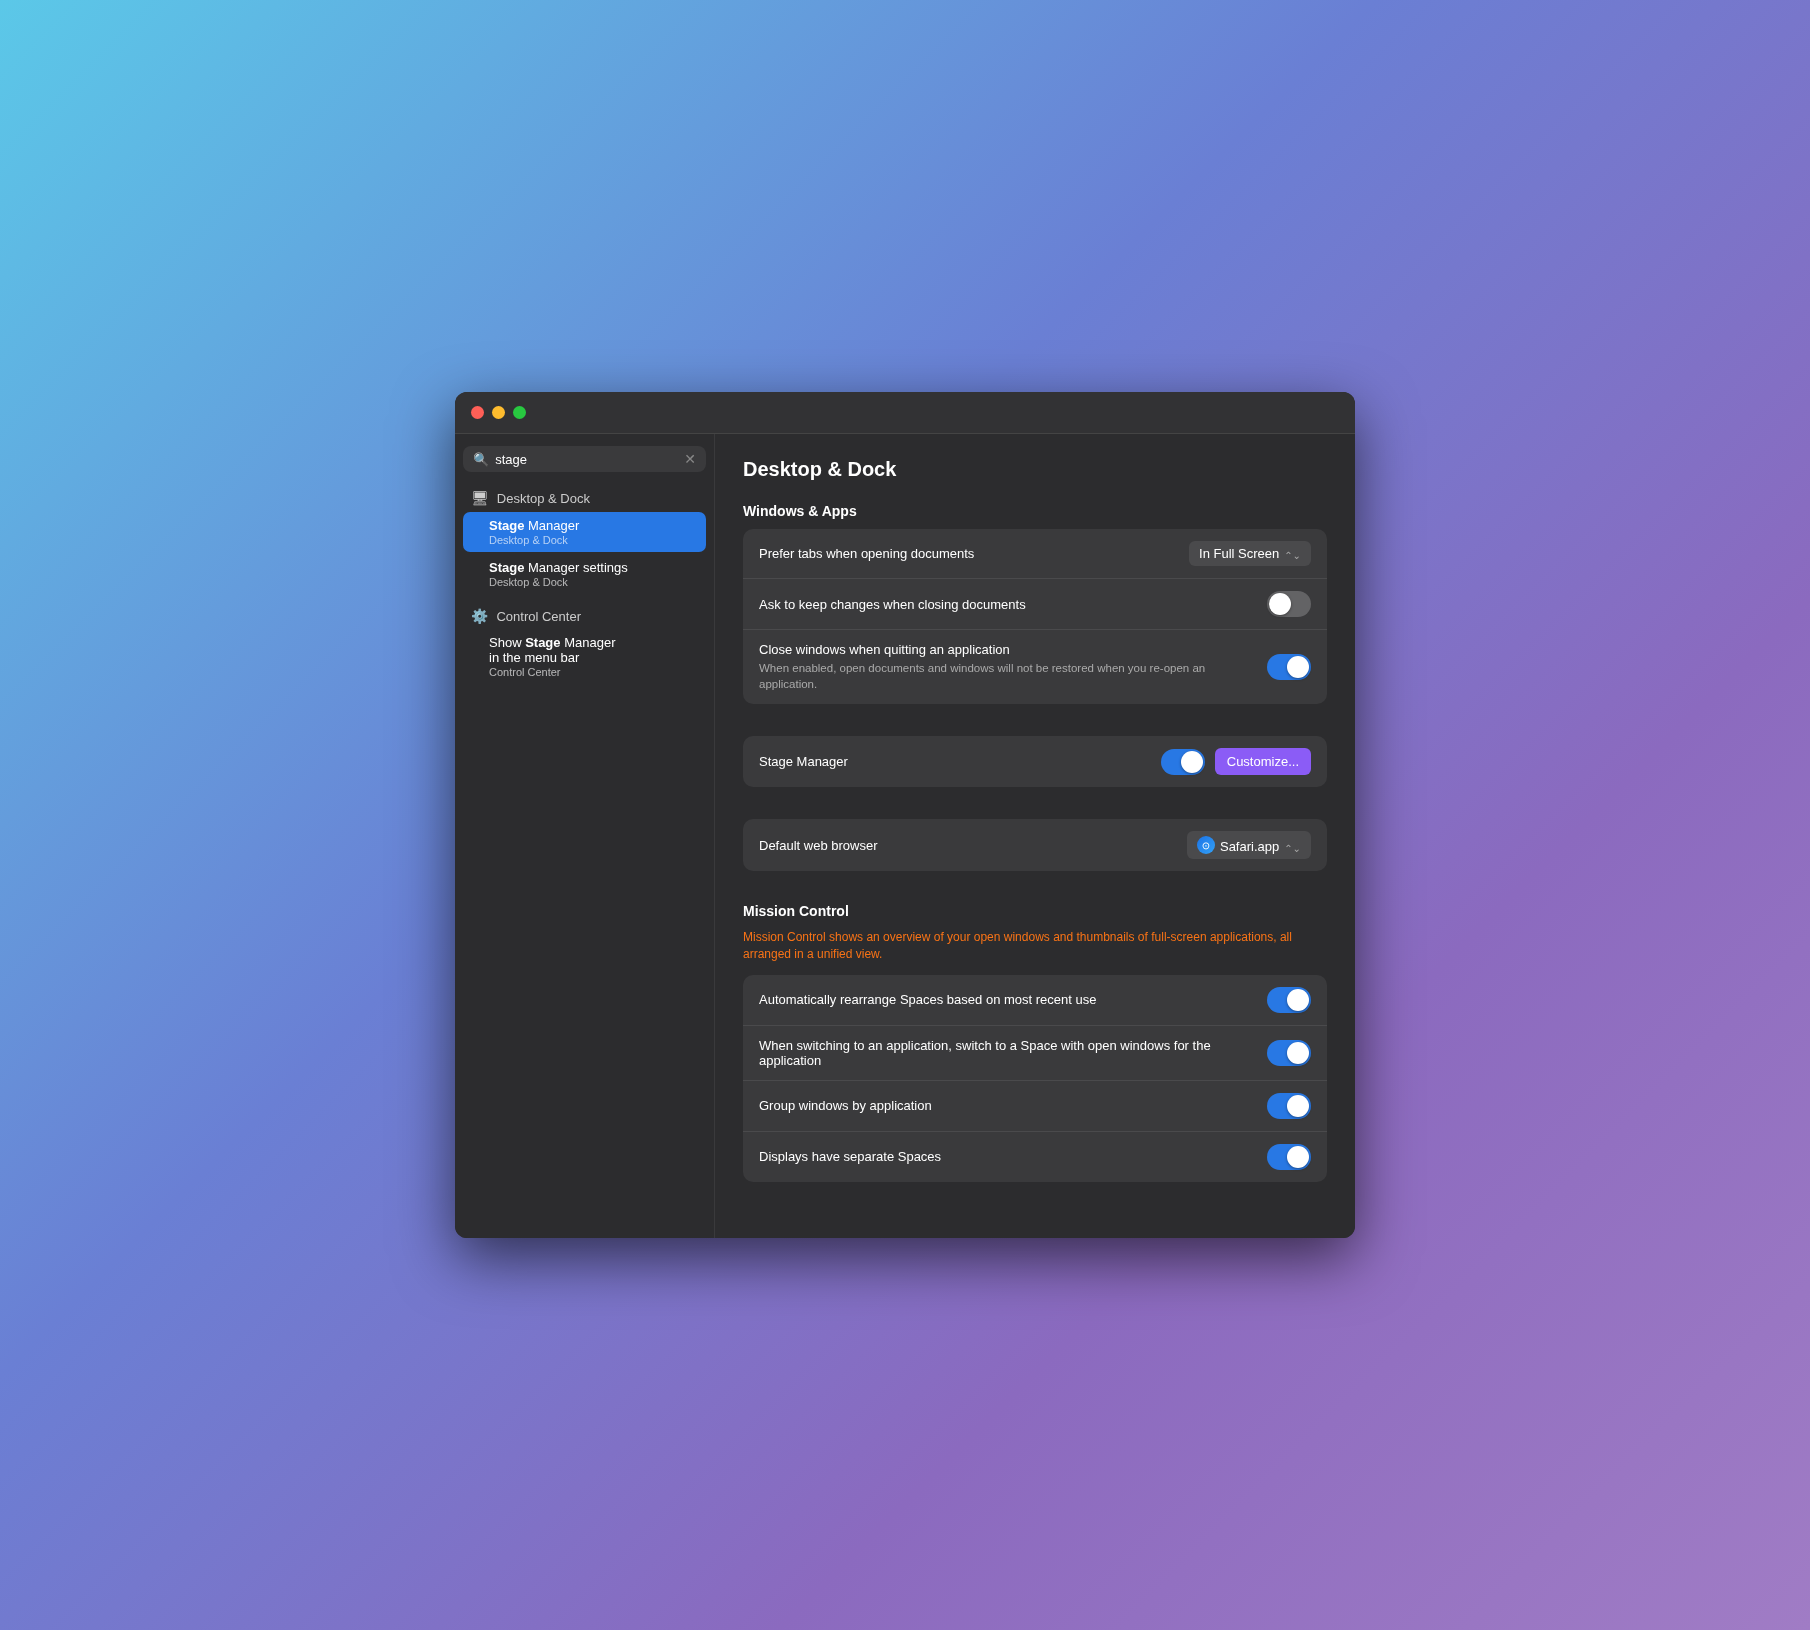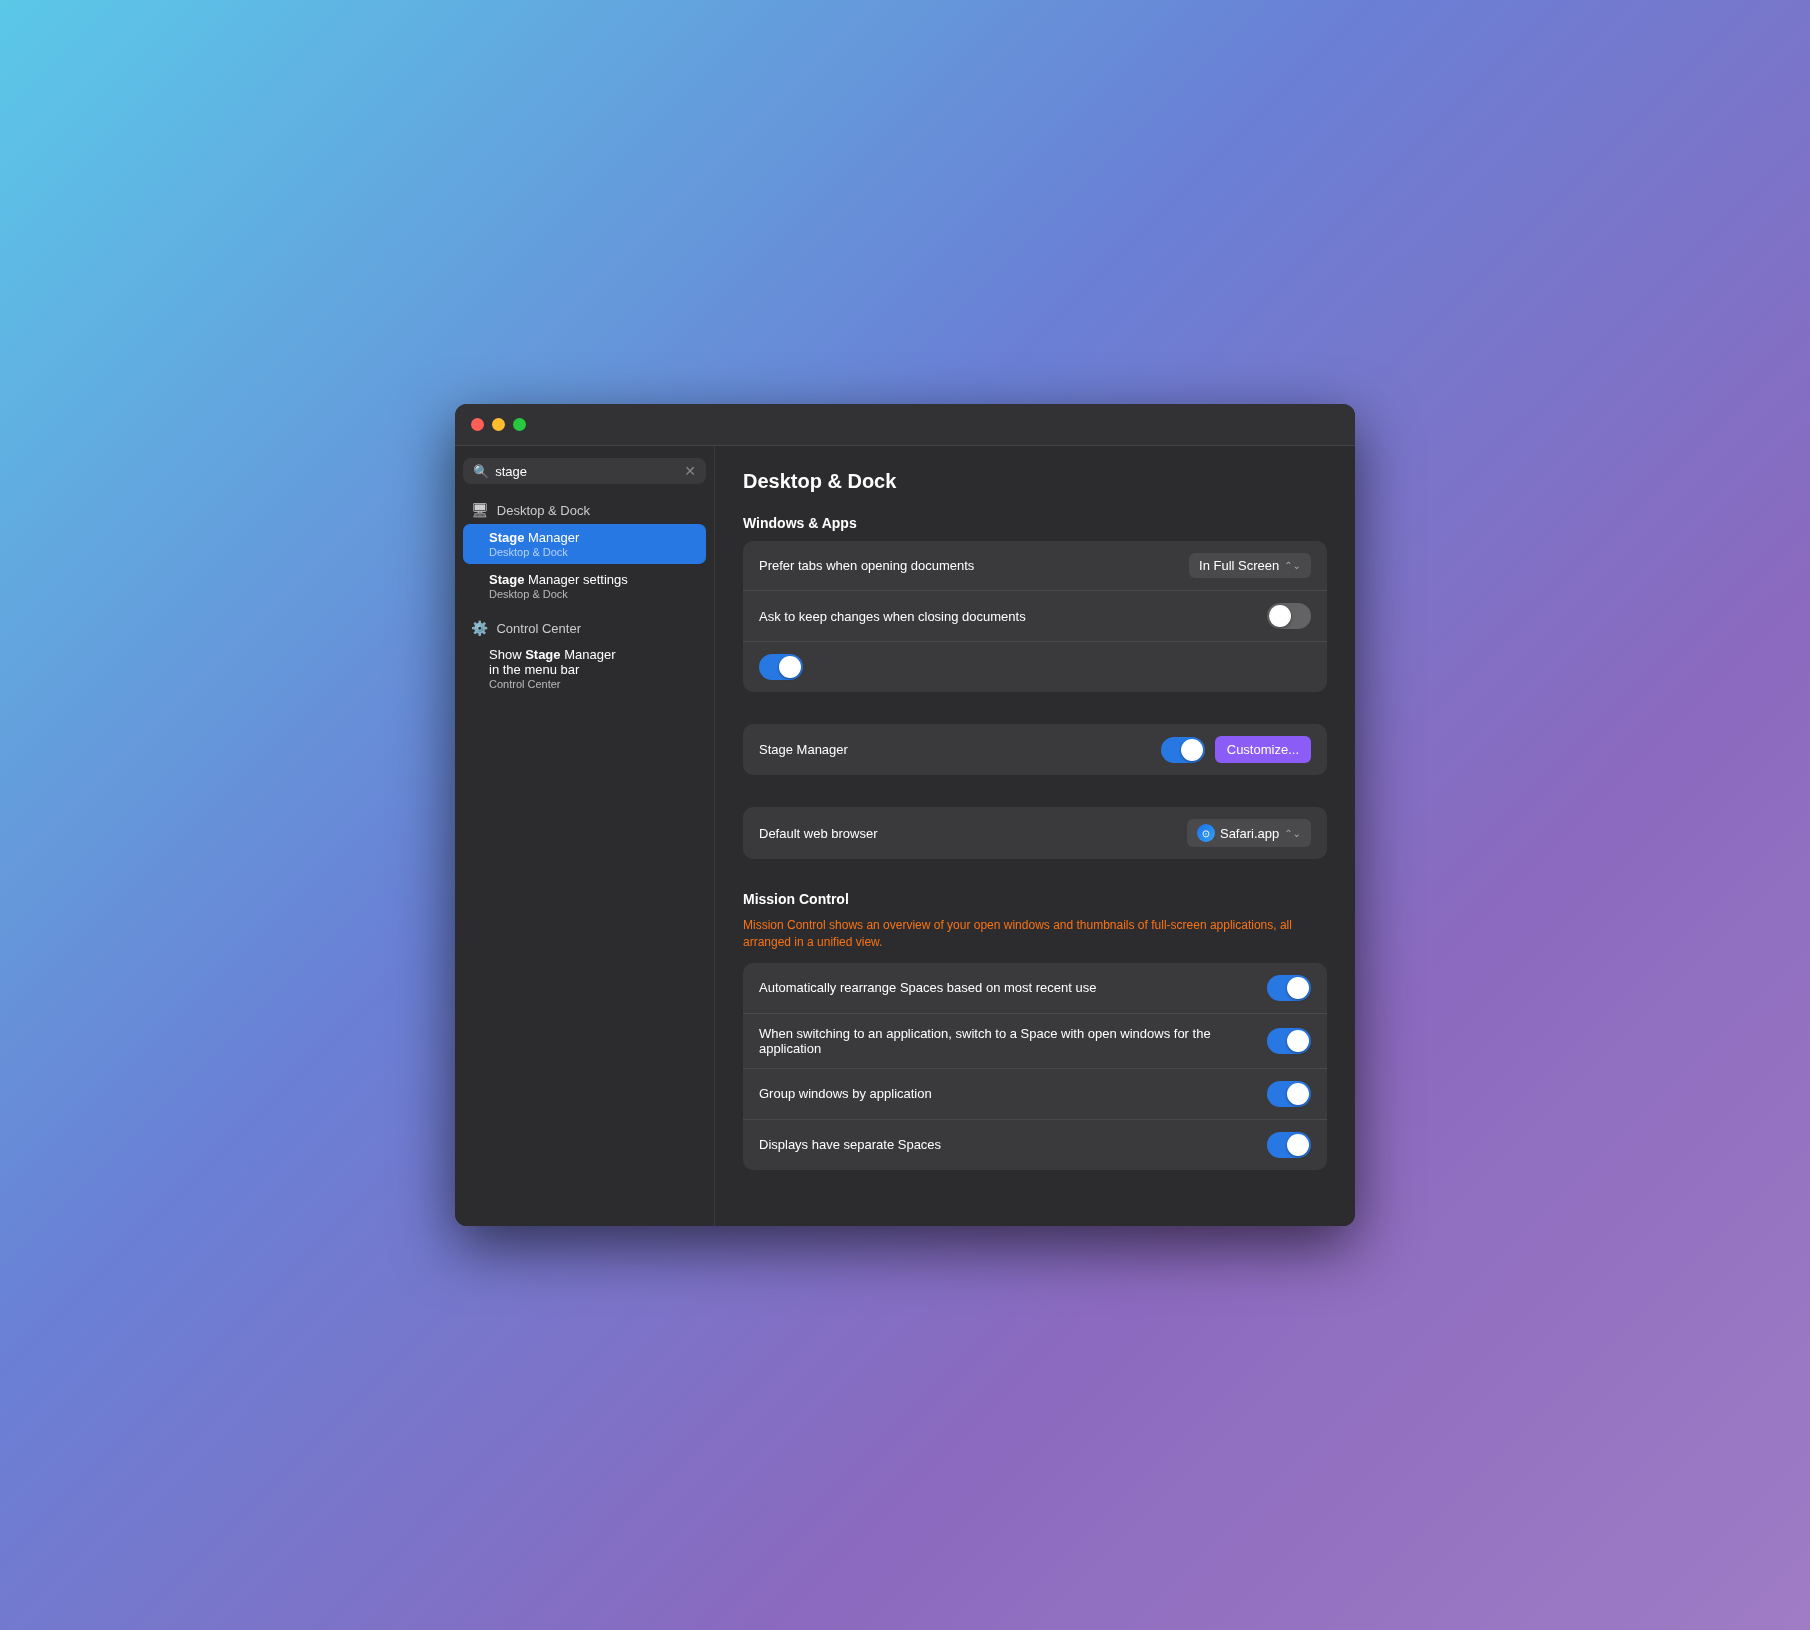--- a/index.html
+++ b/index.html
@@ -240,21 +240,21 @@
     
     .dropdown-button {
       background: #4a4a4c;
       border: none;
       border-radius: 6px;
       color: #fff;
       font-size: 13px;
       padding: 5px 10px;
       cursor: pointer;
       display: flex;
-      align-items: center;
+      align-items: flex-end;
       gap: 5px;
       white-space: nowrap;
     }
 
     .dropdown-chevron {
       font-size: 10px;
       color: #aaa;
     }
 
     
@@ -385,20 +385,24 @@
             <div class="settings-row-label">Ask to keep changes when closing documents</div>
           </div>
           <div class="toggle">
             <div class="toggle-track off">
               <div class="toggle-thumb"></div>
             </div>
           </div>
         </div>
 
         <div class="settings-row">
+          <div class="settings-row-left">
+            <div class="settings-row-label">Close windows when quitting an application</div>
+            <div class="settings-row-desc">When enabled, open documents and windows will not be restored when you re-open an application.</div>
+          </div>
           <div class="toggle">
             <div class="toggle-track on">
               <div class="toggle-thumb"></div>
             </div>
           </div>
         </div>
 
       </div>
 
       <div class="settings-group">

